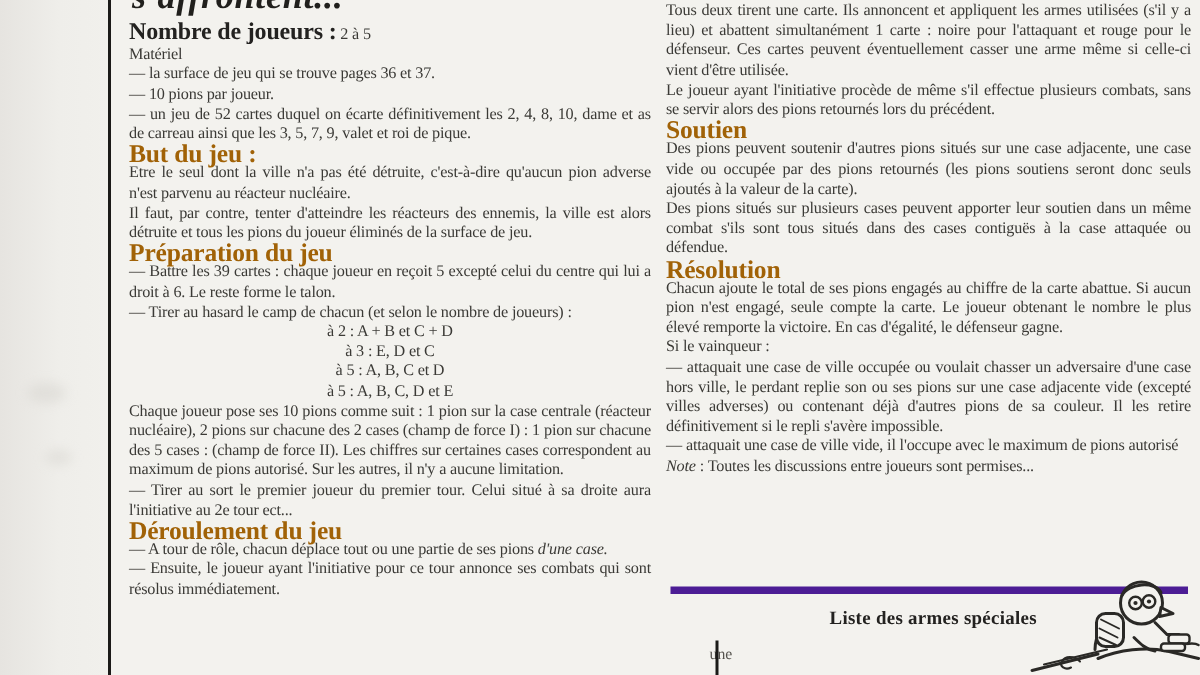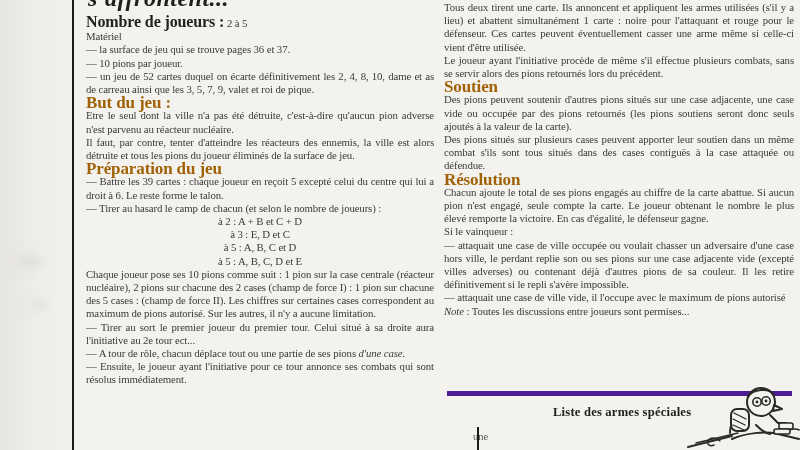--- a/index.html
+++ b/index.html
@@ -85,20 +85,21 @@
   <p>Il faut, par contre, tenter d'atteindre les réacteurs des ennemis, la ville est alors détruite et tous les pions du joueur éliminés de la surface de jeu.</p>
   <p class="sec">Préparation du jeu</p>
   <p>— Battre les 39 cartes : chaque joueur en reçoit 5 excepté celui du centre qui lui a droit à 6. Le reste forme le talon.</p>
   <p>— Tirer au hasard le camp de chacun (et selon le nombre de joueurs) :</p>
   <p class="camp-line">à 2 : A + B et C + D</p>
   <p class="camp-line">à 3 : E, D et C</p>
   <p class="camp-line">à 5 : A, B, C et D</p>
   <p class="camp-line">à 5 : A, B, C, D et E</p>
   <p>Chaque joueur pose ses 10 pions comme suit : 1 pion sur la case centrale (réacteur nucléaire), 2 pions sur chacune des 2 cases (champ de force I) : 1 pion sur chacune des 5 cases : (champ de force II). Les chiffres sur certaines cases correspondent au maximum de pions autorisé. Sur les autres, il n'y a aucune limitation.</p>
   <p>— Tirer au sort le premier joueur du premier tour. Celui situé à sa droite aura l'initiative au 2e tour ect...</p>
+  <p class="sec">Déroulement du jeu</p>
   <p><span>— A tour de rôle, chacun déplace tout ou une partie de ses pions </span><span class="it">d'une case.</span></p>
   <p>— Ensuite, le joueur ayant l'initiative pour ce tour annonce ses combats qui sont résolus immédiatement.</p>
 </div>
 
 <div class="col col-right">
   <p>Tous deux tirent une carte. Ils annoncent et appliquent les armes utilisées (s'il y a lieu) et abattent simultanément 1 carte : noire pour l'attaquant et rouge pour le défenseur. Ces cartes peuvent éventuellement casser une arme même si celle-ci vient d'être utilisée.</p>
   <p>Le joueur ayant l'initiative procède de même s'il effectue plusieurs combats, sans se servir alors des pions retournés lors du précédent.</p>
   <p class="sec">Soutien</p>
   <p>Des pions peuvent soutenir d'autres pions situés sur une case adjacente, une case vide ou occupée par des pions retournés (les pions soutiens seront donc seuls ajoutés à la valeur de la carte).</p>
   <p>Des pions situés sur plusieurs cases peuvent apporter leur soutien dans un même combat s'ils sont tous situés dans des cases contiguës à la case attaquée ou défendue.</p>

